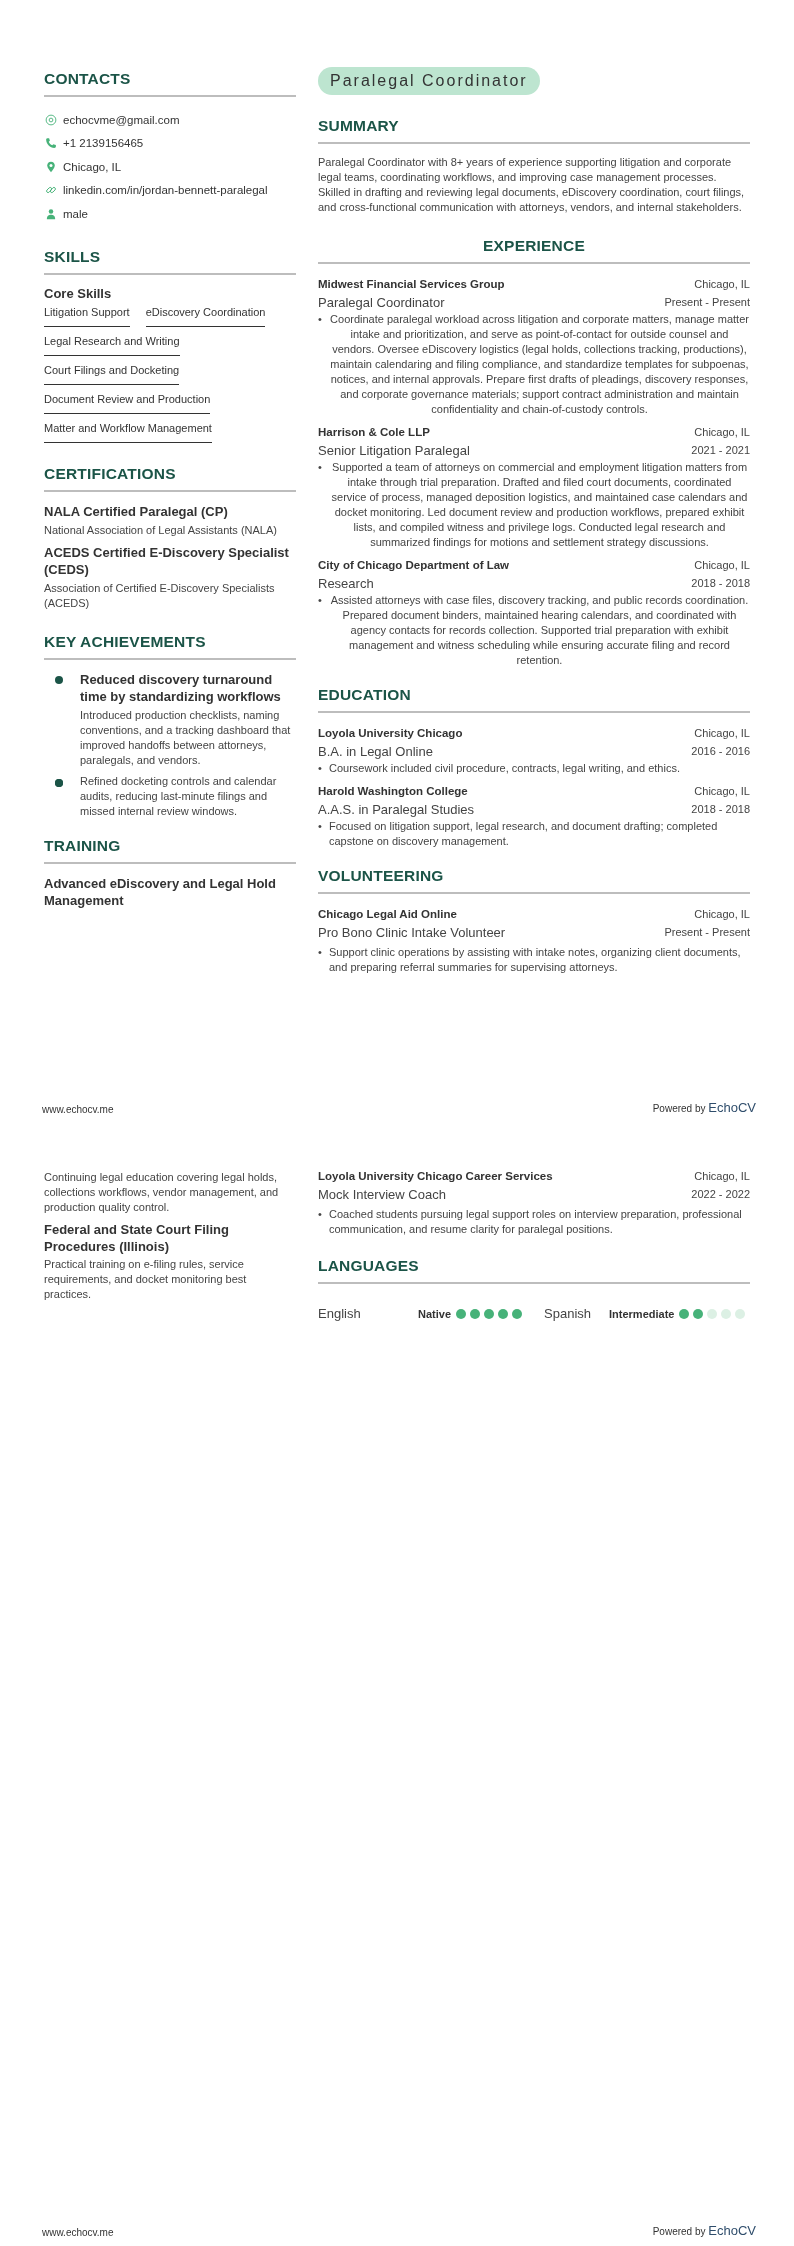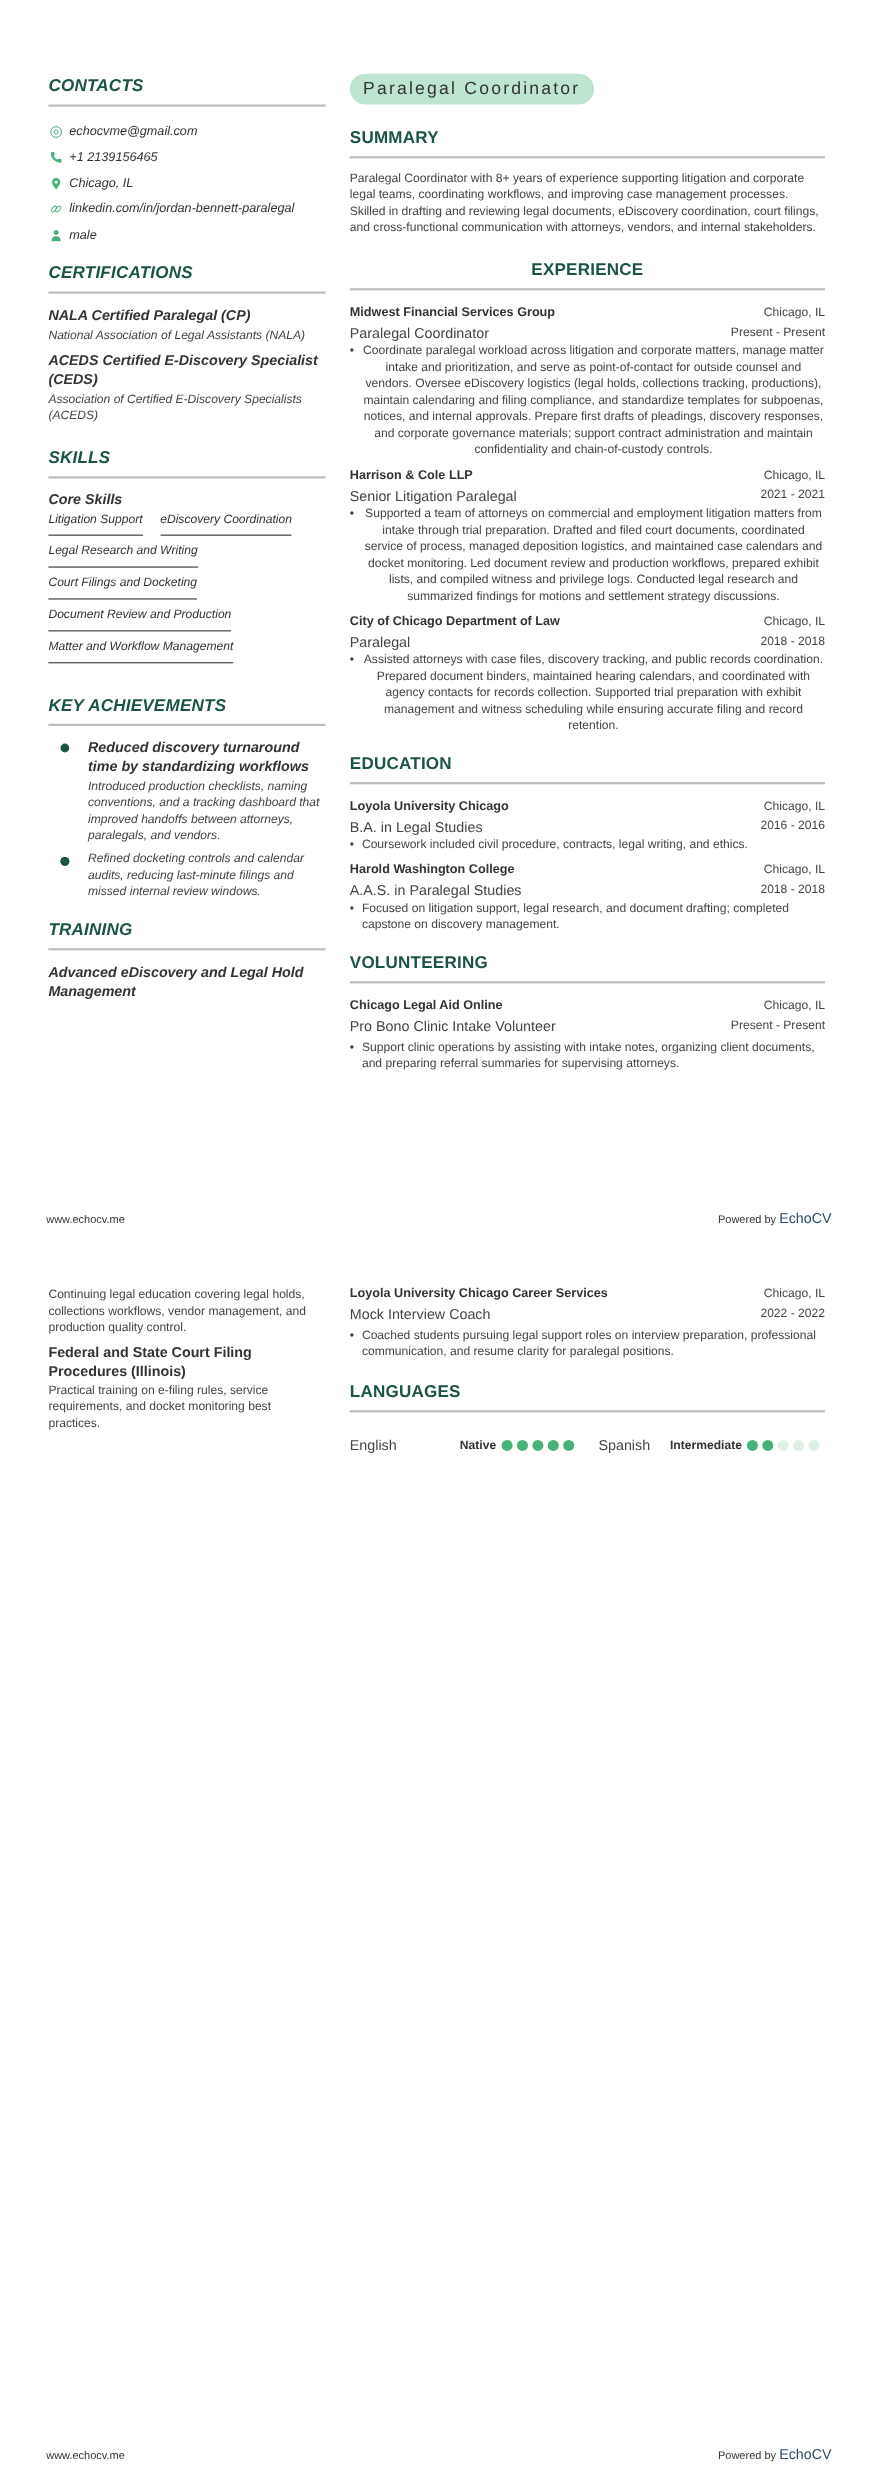--- a/index.html
+++ b/index.html
@@ -68,21 +68,21 @@
 
   .footer-l { position: absolute; left: 42px; font-size: 10px; color: #333; }
   .footer-r { position: absolute; right: 38px; font-size: 10px; color: #333; }
   .footer-r .brand { font-size: 13px; color: #2f4d6b; }
 </style>
 </head>
 <body>
 
 <div class="page page1">
 
-  <div class="left" style="top:70px;font-style:italic;">
+  <div class="left" style="top:70px;">
     <section>
       <div class="sec-h">CONTACTS</div>
       <div class="contact">
         <span class="ic">
             <svg viewBox="0 0 16 16">
               <circle cx="8" cy="8" r="6.5" fill="none" stroke="#47b279" stroke-width="1.2"></circle>
               <circle cx="8" cy="8" r="2.5" fill="none" stroke="#47b279" stroke-width="1.2"></circle>
             </svg>
           </span>
         <span>echocvme@gmail.com</span>
@@ -114,48 +114,48 @@
         <span>linkedin.com/in/jordan-bennett-paralegal</span>
       </div>
       <div class="contact">
         <span class="ic">
             <svg viewBox="0 0 16 16">
               <circle cx="8" cy="4.5" r="3" fill="#47b279"></circle>
               <path d="M2.5 15 C2.5 10.5 5 9 8 9 C11 9 13.5 10.5 13.5 15 Z" fill="#47b279"></path>
             </svg>
           </span>
         <span>male</span>
-      </div>
-    </section>
-
-    <section style="margin-top:14px;">
-      <div class="sec-h">CERTIFICATIONS</div>
-      <div>
-        <div class="cert-name">NALA Certified Paralegal (CP)</div>
-        <div class="cert-org">National Association of Legal Assistants (NALA)</div>
-      </div>
-      <div>
-        <div class="cert-name">ACEDS Certified E-Discovery Specialist (CEDS)</div>
-        <div class="cert-org">Association of Certified E-Discovery Specialists (ACEDS)</div>
       </div>
     </section>
 
     <section style="margin-top:22px;">
       <div class="sec-h">SKILLS</div>
       <div class="sk-title">Core Skills</div>
       <div class="sk-wrap">
         <span class="sk">Litigation Support</span>
         <span class="sk">eDiscovery Coordination</span>
         <span class="sk">Legal Research and Writing</span>
         <span class="sk" style="margin-right:60px">Court Filings and Docketing</span>
         <span class="sk">Document Review and Production</span>
         <span class="sk">Matter and Workflow Management</span>
       </div>
     </section>
 
+    <section style="margin-top:14px;">
+      <div class="sec-h">CERTIFICATIONS</div>
+      <div>
+        <div class="cert-name">NALA Certified Paralegal (CP)</div>
+        <div class="cert-org">National Association of Legal Assistants (NALA)</div>
+      </div>
+      <div>
+        <div class="cert-name">ACEDS Certified E-Discovery Specialist (CEDS)</div>
+        <div class="cert-org">Association of Certified E-Discovery Specialists (ACEDS)</div>
+      </div>
+    </section>
+
     <section style="margin-top:22px;">
       <div class="sec-h">KEY ACHIEVEMENTS</div>
       <div class="ach">
         <span class="dot"></span>
         <div class="ach-t">Reduced discovery turnaround time by standardizing workflows</div>
         <div class="ach-d">Introduced production checklists, naming conventions, and a tracking dashboard that improved handoffs between attorneys, paralegals, and vendors.</div>
       </div>
       <div class="ach">
         <span class="dot"></span>
       </div>
@@ -202,36 +202,36 @@
             <span class="entry-date">2021 - 2021</span>
           </div>
         <div class="bullet">Supported a team of attorneys on commercial and employment litigation matters from intake through trial preparation. Drafted and filed court documents, coordinated service of process, managed deposition logistics, and maintained case calendars and docket monitoring. Led document review and production workflows, prepared exhibit lists, and compiled witness and privilege logs. Conducted legal research and summarized findings for motions and settlement strategy discussions.</div>
       </div>
       <div>
         <div class="entry-top">
             <span class="entry-org">City of Chicago Department of Law</span>
             <span class="entry-loc">Chicago, IL</span>
           </div>
         <div class="entry-sub">
-            <span class="entry-role">Paralegal</span>
+            <span class="entry-role">Research</span>
             <span class="entry-date">2018 - 2018</span>
           </div>
         <div class="bullet">Assisted attorneys with case files, discovery tracking, and public records coordination. Prepared document binders, maintained hearing calendars, and coordinated with agency contacts for records collection. Supported trial preparation with exhibit management and witness scheduling while ensuring accurate filing and record retention.</div>
       </div>
     </section>
 
     <section style="margin-top:18px;">
       <div class="sec-h">EDUCATION</div>
       <div>
         <div class="entry-top">
             <span class="entry-org">Loyola University Chicago</span>
             <span class="entry-loc">Chicago, IL</span>
           </div>
         <div class="entry-sub">
-            <span class="entry-role">B.A. in Legal Studies</span>
+            <span class="entry-role">B.A. in Legal Online</span>
             <span class="entry-date">2016 - 2016</span>
           </div>
         <div class="bullet">Coursework included civil procedure, contracts, legal writing, and ethics.</div>
       </div>
       <div>
         <div class="entry-top">
             <span class="entry-org">Harold Washington College</span>
             <span class="entry-loc">Chicago, IL</span>
           </div>
         <div class="entry-sub">

